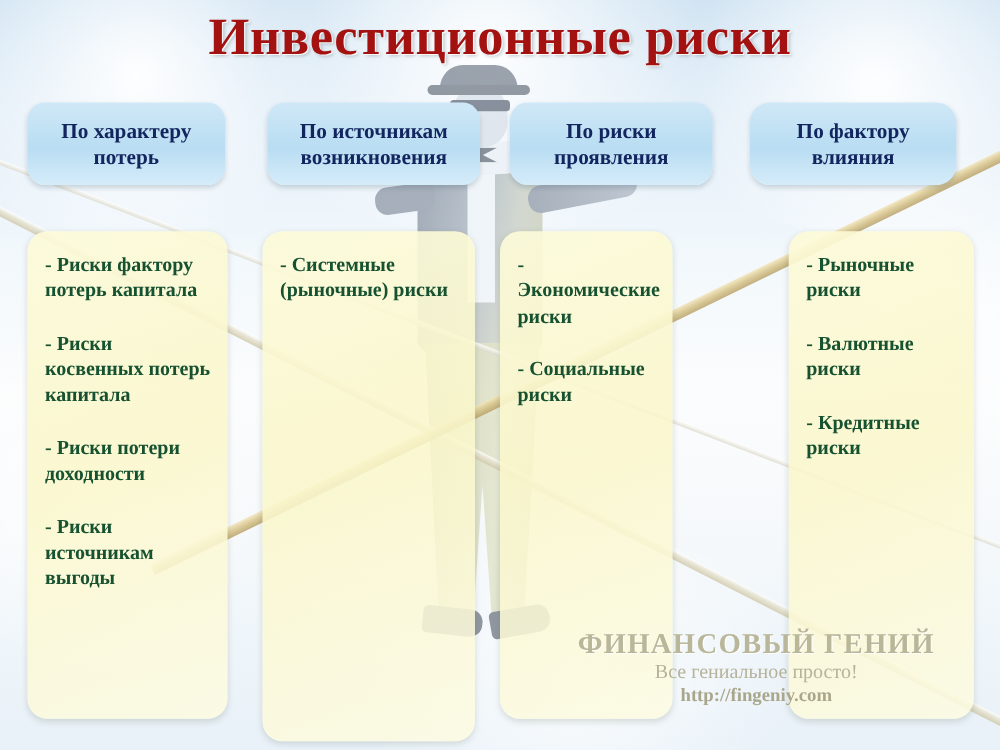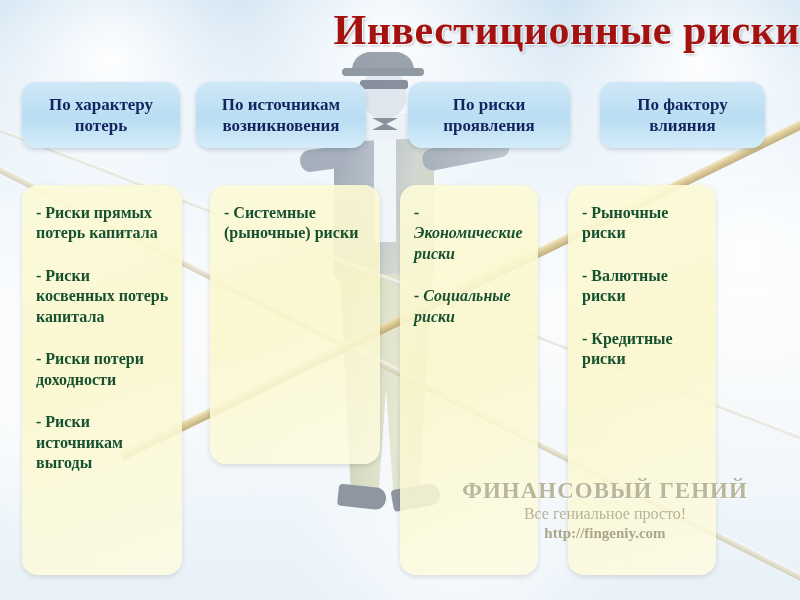--- a/index.html
+++ b/index.html
@@ -149,21 +149,21 @@
     background: linear-gradient(180deg, #f3e6bd 0%, #d9c58a 45%, #b9a269 100%);
     transform: rotate(-26deg);
     opacity: .85;
   }
 
   
   #title {
     position: absolute;
     left: 0; top: 6px;
     width: 800px;
-    text-align: right;
+    text-align: center;
     font-size: 42px;
     font-weight: 700;
     color: #a41111;
     letter-spacing: 0.5px;
     text-shadow: 1px 1px 0 rgba(255,255,255,.85), 2px 2px 3px rgba(0,0,0,.22);
   }
 
   
   .hdr {
     position: absolute;
@@ -177,50 +177,50 @@
     justify-content: center;
     text-align: center;
     color: #12255f;
     font-weight: 700;
     font-size: 17px;
     line-height: 1.25;
     padding: 0 18px;
     box-sizing: border-box;
   }
   .hdr.h1 { left: 22px;  width: 158px; }
-  .hdr.h2 { left: 196px; width: 170px; }
+  .hdr.h2 { left: 214px; width: 170px; }
   .hdr.h3 { left: 408px; width: 162px; }
-  .hdr.h4 { left: 600px; width: 165px; }
+  .hdr.h4 { left: 600px; width: 165px; border-radius: 16px; }
 
   
   .card {
     position: absolute;
     top: 185px;
     border-radius: 16px;
     background: linear-gradient(160deg, rgba(252,250,216,.92) 0%, rgba(250,247,203,.88) 45%, rgba(253,251,226,.86) 100%);
     box-shadow: 0 2px 5px rgba(80,90,70,.18);
     padding: 18px 12px 14px 14px;
     box-sizing: border-box;
     color: #165130;
     font-weight: 700;
     font-size: 16px;
     line-height: 1.28;
   }
   .card.k1 { left: 22px;  width: 160px; height: 390px; }
-  .card.k2 { left: 210px; width: 170px; height: 279px; }
-  .card.k3 { left: 400px; width: 138px; height: 390px; font-style: italic; }
-  .card.k4 { left: 568px; width: 148px; height: 390px; }
+  .card.k2 { left: 210px; width: 170px; height: 408px; }
+  .card.k3 { left: 400px; width: 138px; height: 390px; }
+  .card.k4 { left: 631px; width: 148px; height: 390px; }
 
   .item { margin: 0 0 22px 0; }
   .item:last-child { margin-bottom: 0; }
 
   
   #watermark {
     position: absolute;
-    left: 430px; top: 478px;
+    left: 430px; top: 502px;
     width: 350px;
     text-align: center;
     pointer-events: none;
   }
   #watermark .wm-brand {
     font-size: 23px;
     font-weight: 700;
     letter-spacing: 1px;
     color: #b9b69a;
     text-shadow: 1px 1px 0 rgba(255,255,255,.8);
@@ -269,21 +269,21 @@
   <div class="diag pole"></div>
 
   <div id="title">Инвестиционные риски</div>
 
   <div class="hdr h1">По характеру потерь</div>
   <div class="hdr h2">По источникам возникновения</div>
   <div class="hdr h3">По риски проявления</div>
   <div class="hdr h4">По фактору влияния</div>
 
   <div class="card k1">
-    <p class="item">- Риски прямых потерь капитала</p>
+    <p class="item">- Риски фактору потерь капитала</p>
     <p class="item">- Риски косвенных потерь капитала</p>
     <p class="item">- Риски потери доходности</p>
     <p class="item">- Риски источникам  выгоды</p>
   </div>
 
   <div class="card k2">
     <p class="item">- Системные (рыночные) риски</p>
   </div>
 
   <div class="card k3">

